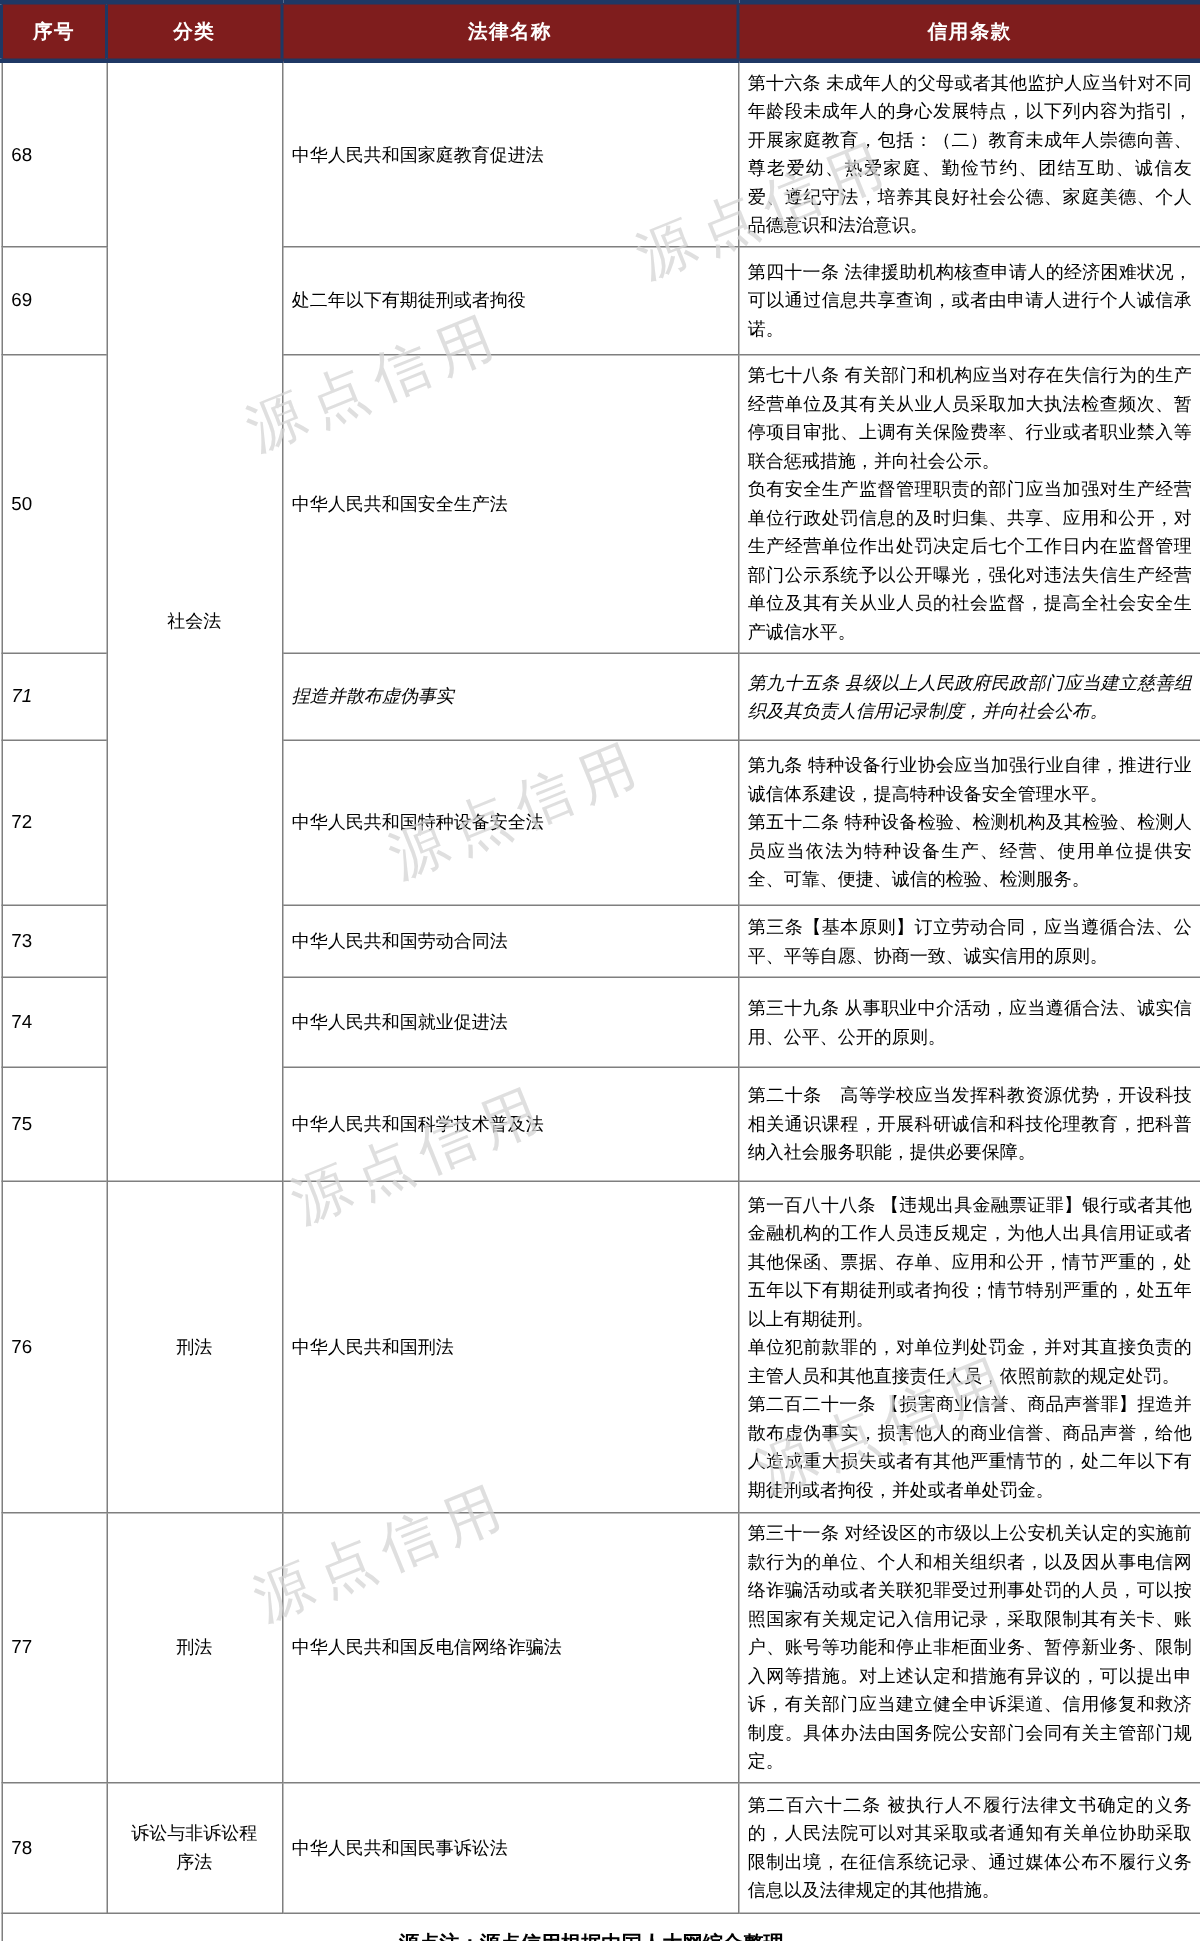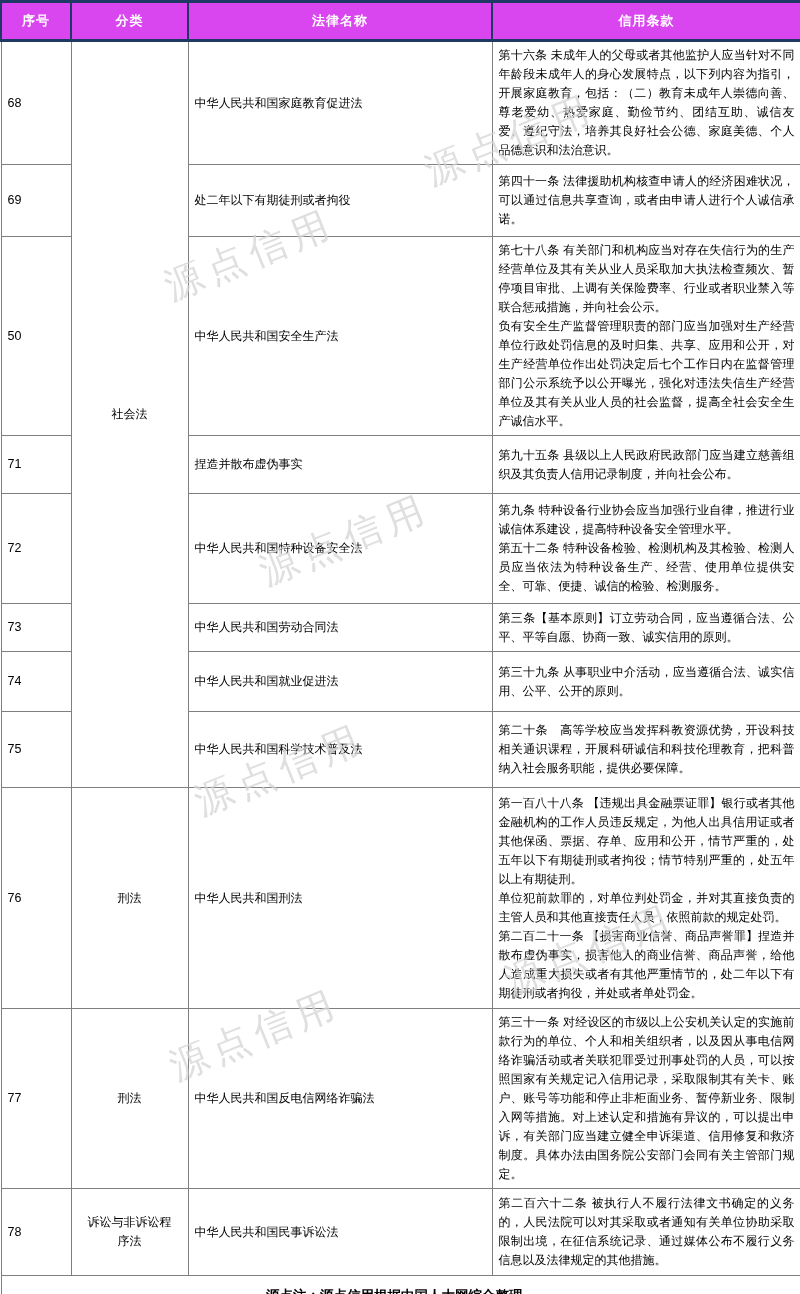--- a/index.html
+++ b/index.html
@@ -1,19 +1,19 @@
 <!DOCTYPE html>
 <html><head>
 <meta charset="utf-8">
 <style>
   html,body{margin:0;padding:0;background:#ffffff;}
   .page{position:relative;width:800px;font-family:"Liberation Sans","DejaVu Sans",sans-serif;color:#000;overflow:hidden;}
   table{width:800px;border-collapse:collapse;table-layout:fixed;background:#fff;}
   thead th{
-    background:#d946ef;color:#fff;font-size:13px;font-weight:bold;
+    background:#7f1d1d;color:#fff;font-size:13px;font-weight:bold;
     height:34px;border:2px solid #1F3864;border-top:3px solid #1F3864;border-bottom:3px solid #1F3864;
     letter-spacing:1px;
   }
   tbody td{
     border:1px solid #7f7f7f;font-size:12px;line-height:19px;
     padding:4px 6px;vertical-align:middle;background:transparent;
   }
   td.no{text-align:left;font-size:12.5px;}
   td.cat{text-align:center;padding:18px 14px;}
   td.law{text-align:left;}
@@ -59,21 +59,21 @@
           <td class="no">69</td>
           <td class="law">处二年以下有期徒刑或者拘役</td>
           <td class="clause">第四十一条 法律援助机构核查申请人的经济困难状况，可以通过信息共享查询，或者由申请人进行个人诚信承诺。</td>
         </tr>
         <tr style="height: 198px;">
           <td class="no">50</td>
           <td class="law">中华人民共和国安全生产法</td>
           <td class="clause">第七十八条 有关部门和机构应当对存在失信行为的生产经营单位及其有关从业人员采取加大执法检查频次、暂停项目审批、上调有关保险费率、行业或者职业禁入等联合惩戒措施，并向社会公示。
 负有安全生产监督管理职责的部门应当加强对生产经营单位行政处罚信息的及时归集、共享、应用和公开，对生产经营单位作出处罚决定后七个工作日内在监督管理部门公示系统予以公开曝光，强化对违法失信生产经营单位及其有关从业人员的社会监督，提高全社会安全生产诚信水平。</td>
         </tr>
-        <tr style="height: 58px;">
+        <tr style="height: 58px; font-style: italic;">
           <td class="no">71</td>
           <td class="law">捏造并散布虚伪事实</td>
           <td class="clause">第九十五条 县级以上人民政府民政部门应当建立慈善组织及其负责人信用记录制度，并向社会公布。</td>
         </tr>
         <tr style="height: 110px;">
           <td class="no">72</td>
           <td class="law">中华人民共和国特种设备安全法</td>
           <td class="clause">第九条 特种设备行业协会应当加强行业自律，推进行业诚信体系建设，提高特种设备安全管理水平。
 第五十二条 特种设备检验、检测机构及其检验、检测人员应当依法为特种设备生产、经营、使用单位提供安全、可靠、便捷、诚信的检验、检测服务。</td>
         </tr>

